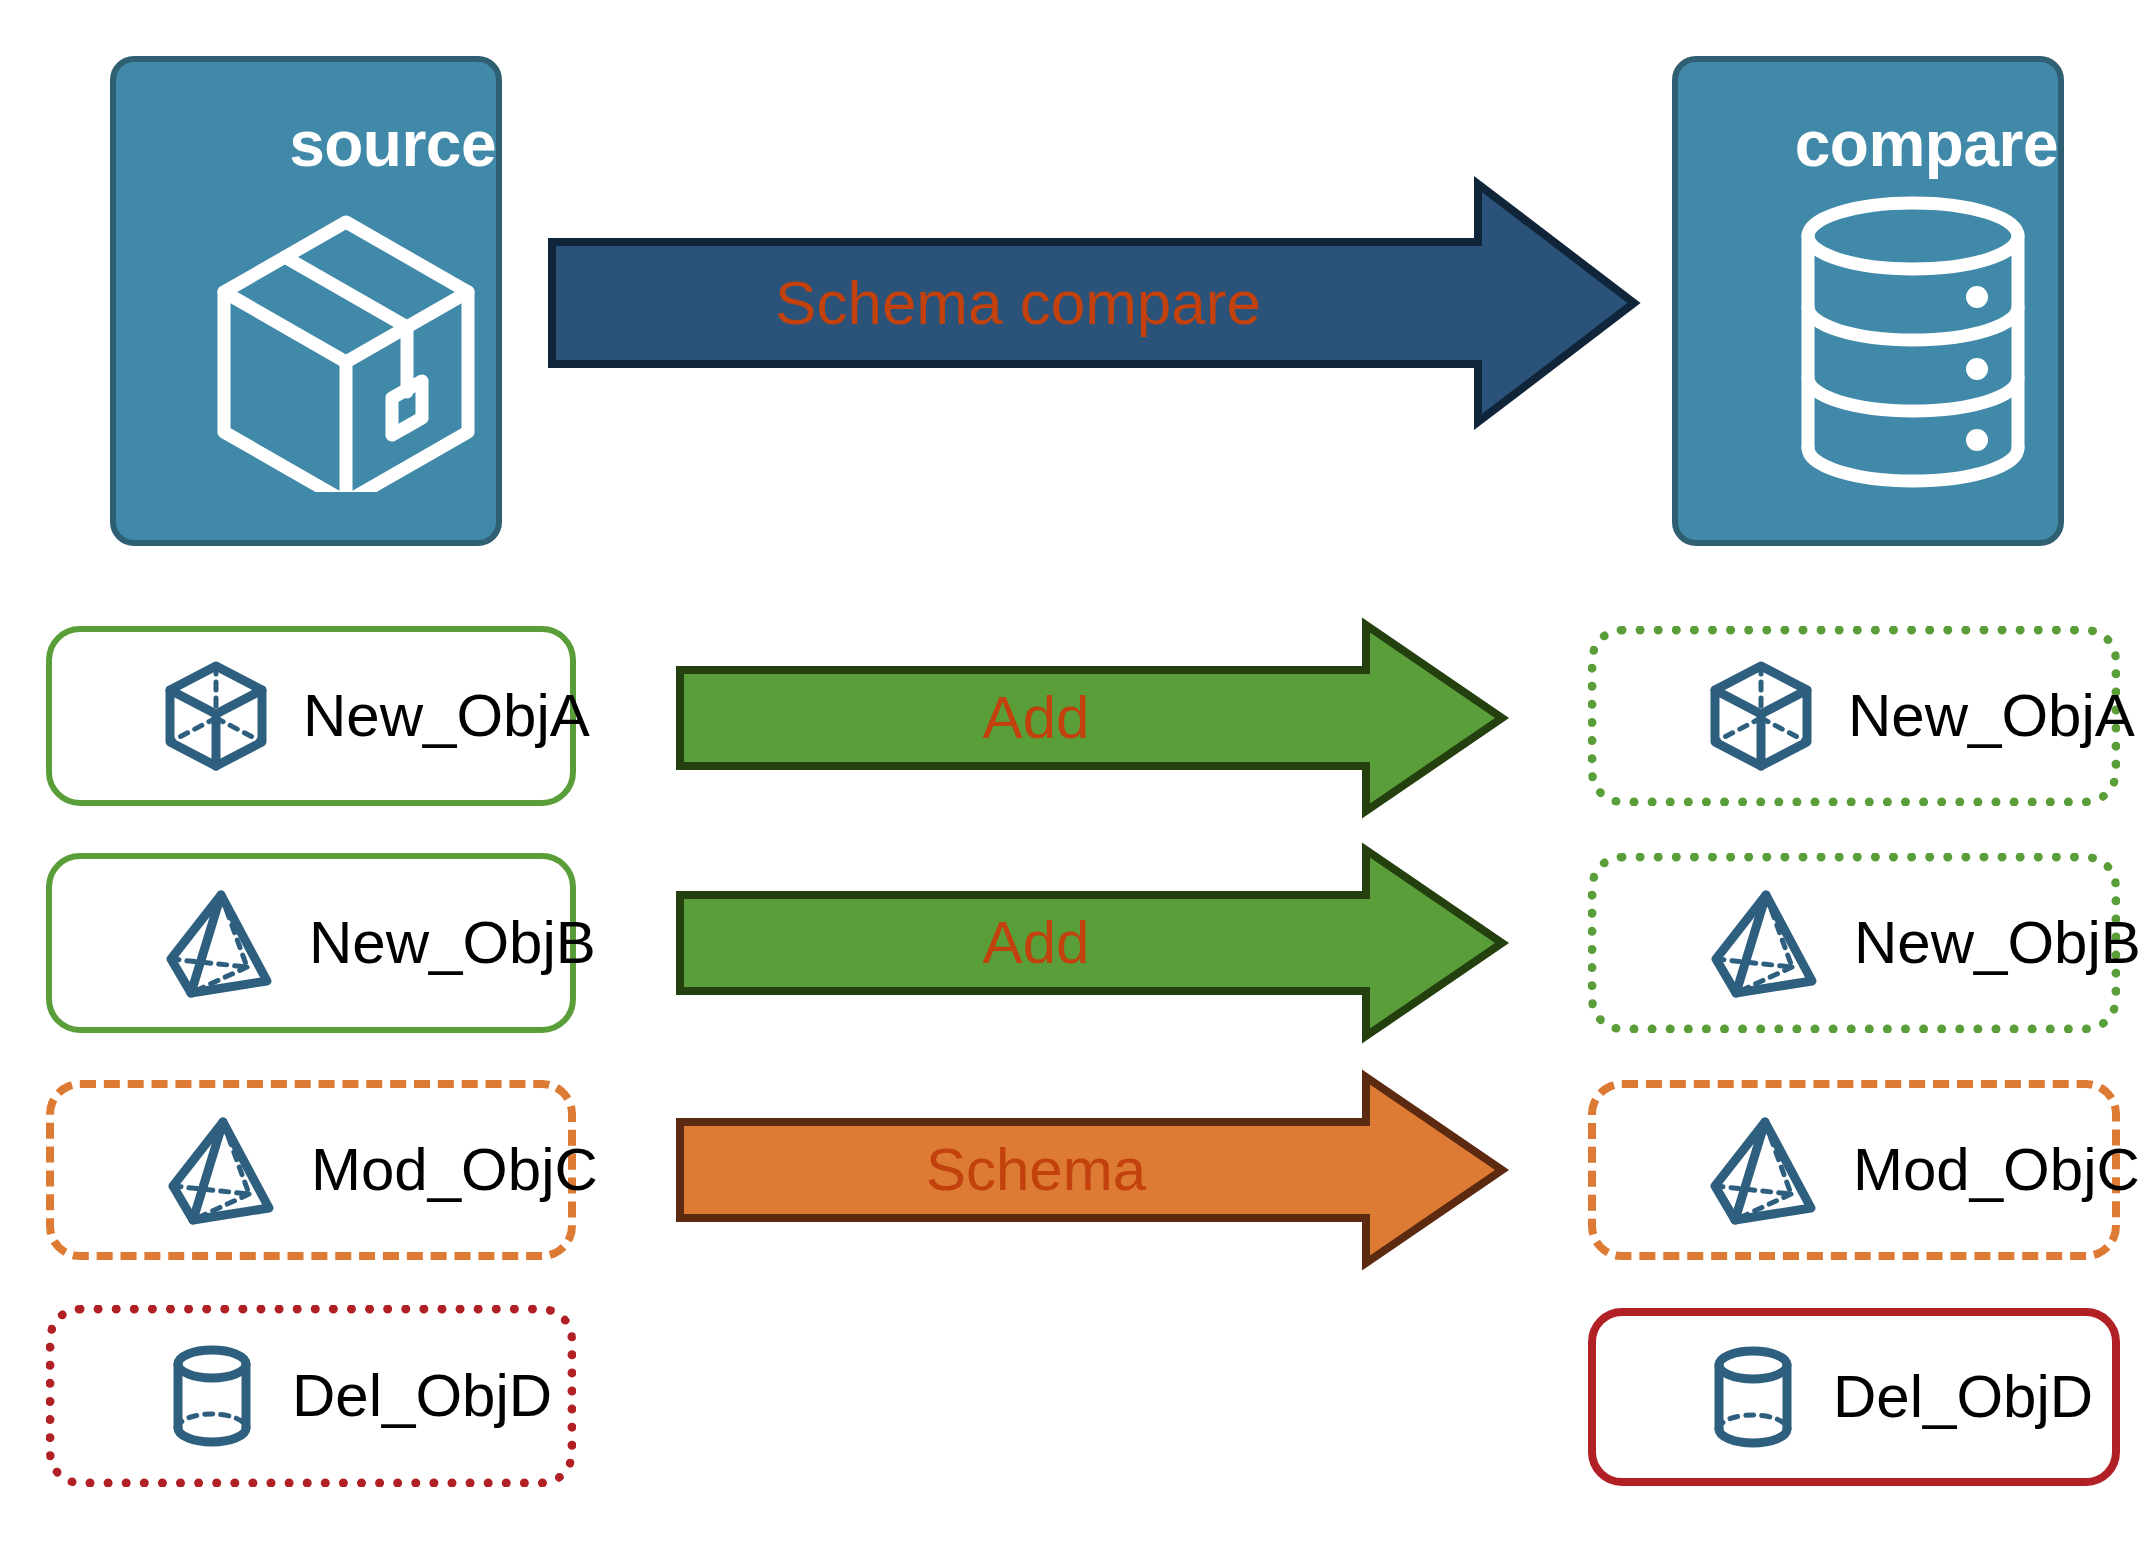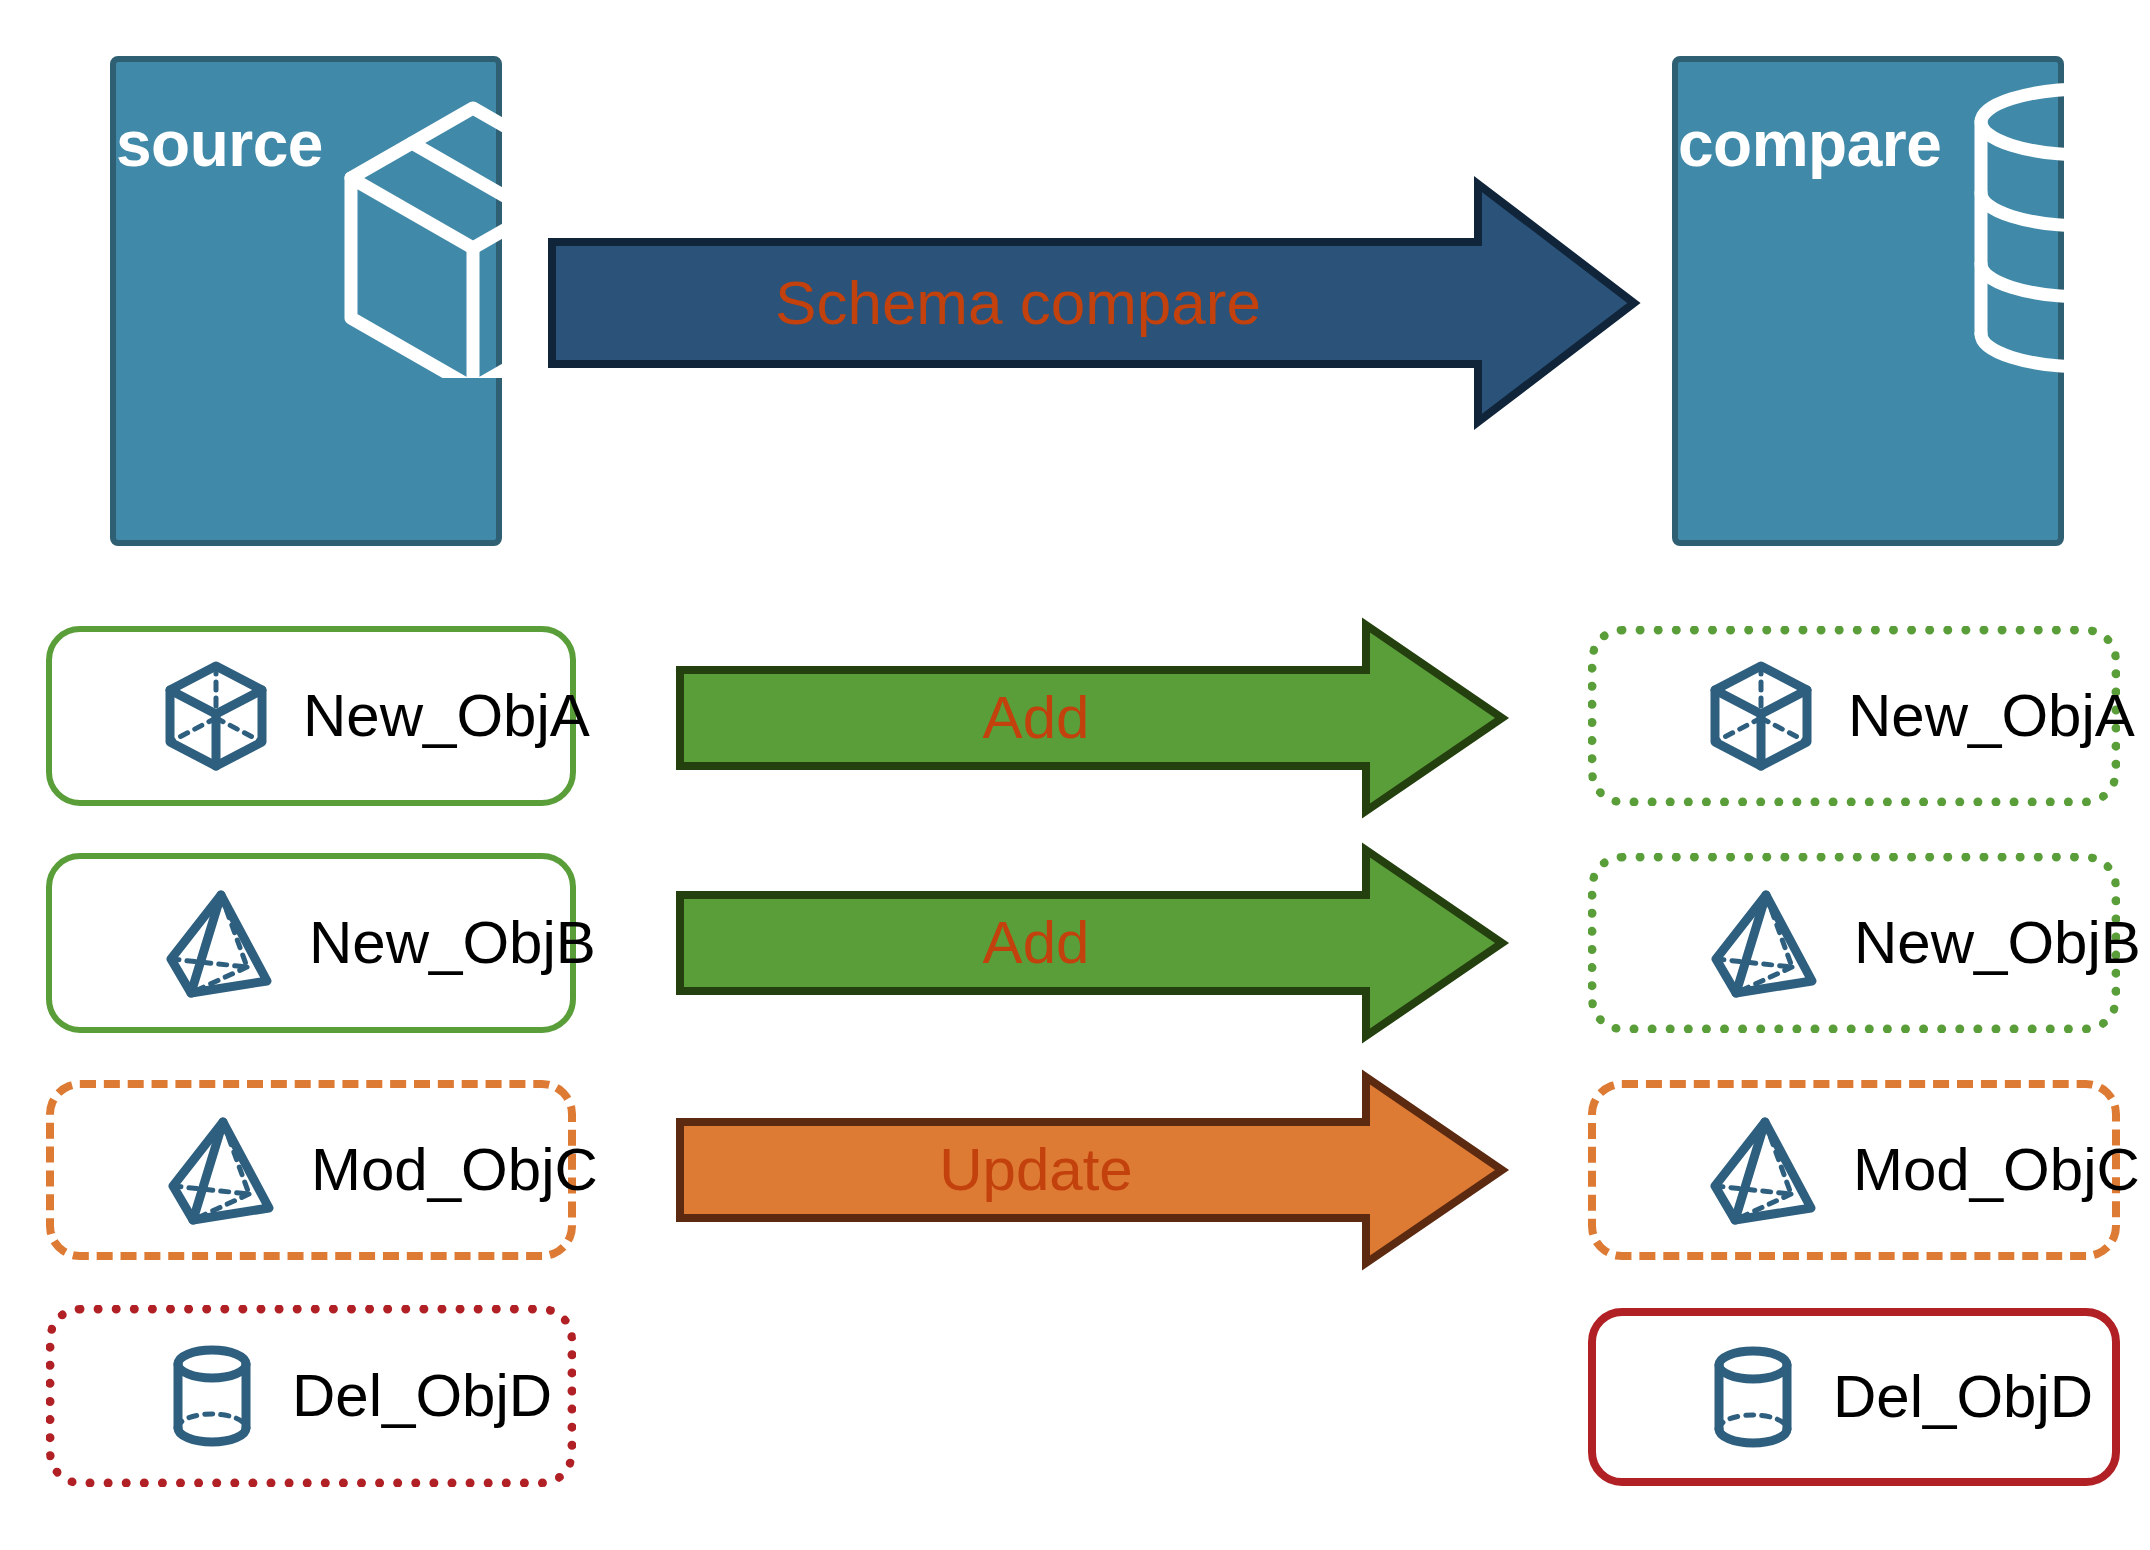--- a/index.html
+++ b/index.html
@@ -9,23 +9,23 @@
     background:#ffffff;
     font-family:"Liberation Sans", sans-serif;
     overflow:hidden;
     position:relative;
   }
   .stage{position:absolute;left:0;top:0;width:2150px;height:1550px;}
 
   
   .endpoint{
     position:absolute;
-    border-radius:8px;
+    border-radius:24px;
     box-sizing:border-box;
-    display:flex;flex-direction:row;align-items:flex-start;
+    display:flex;flex-direction:column;align-items:flex-end;
   }
   .endpoint-title{
     color:#ffffff;
     font-weight:bold;
     font-size:64px;
     line-height:1;
     margin-top:50px;
     letter-spacing:-0.5px;
   }
   .endpoint-art{
@@ -224,21 +224,21 @@
         </g>
       </svg>
     </span>
     <span class="obj-label">Mod_ObjC</span>
   </div>
 
   <div class="arrow" style="left:676px;top:1072px;width:830px;height:196px;">
     <svg width="830" height="196" viewBox="0 0 830 196">
       <polygon points="4,50 690,50 690,5 826,98 690,191 690,146 4,146" fill="#dd7a33" stroke="#5b2a10" stroke-width="8" stroke-linejoin="miter"></polygon>
     </svg>
-    <div class="arrow-label" style="left:360px;top:98px;">Update</div>
+    <div class="arrow-label" style="left:360px;top:98px;">Schema</div>
   </div>
 
   <div class="objcard b-dashed-orange" style="left:1588px;top:1080px;width:532px;height:180px;">
     <span class="obj-icon">
       <svg width="112" height="112" viewBox="0 0 112 112" aria-hidden="true">
         <g fill="none" stroke="#2e5f7f" stroke-width="9" stroke-linejoin="round" stroke-linecap="round">
           <path d="M58 8 L104 94 L28 106 Z"></path>
           <path d="M58 8 L8 72 L28 106"></path>
         </g>
         <g fill="none" stroke="#2e5f7f" stroke-width="5" stroke-dasharray="8 8" stroke-linecap="round">

